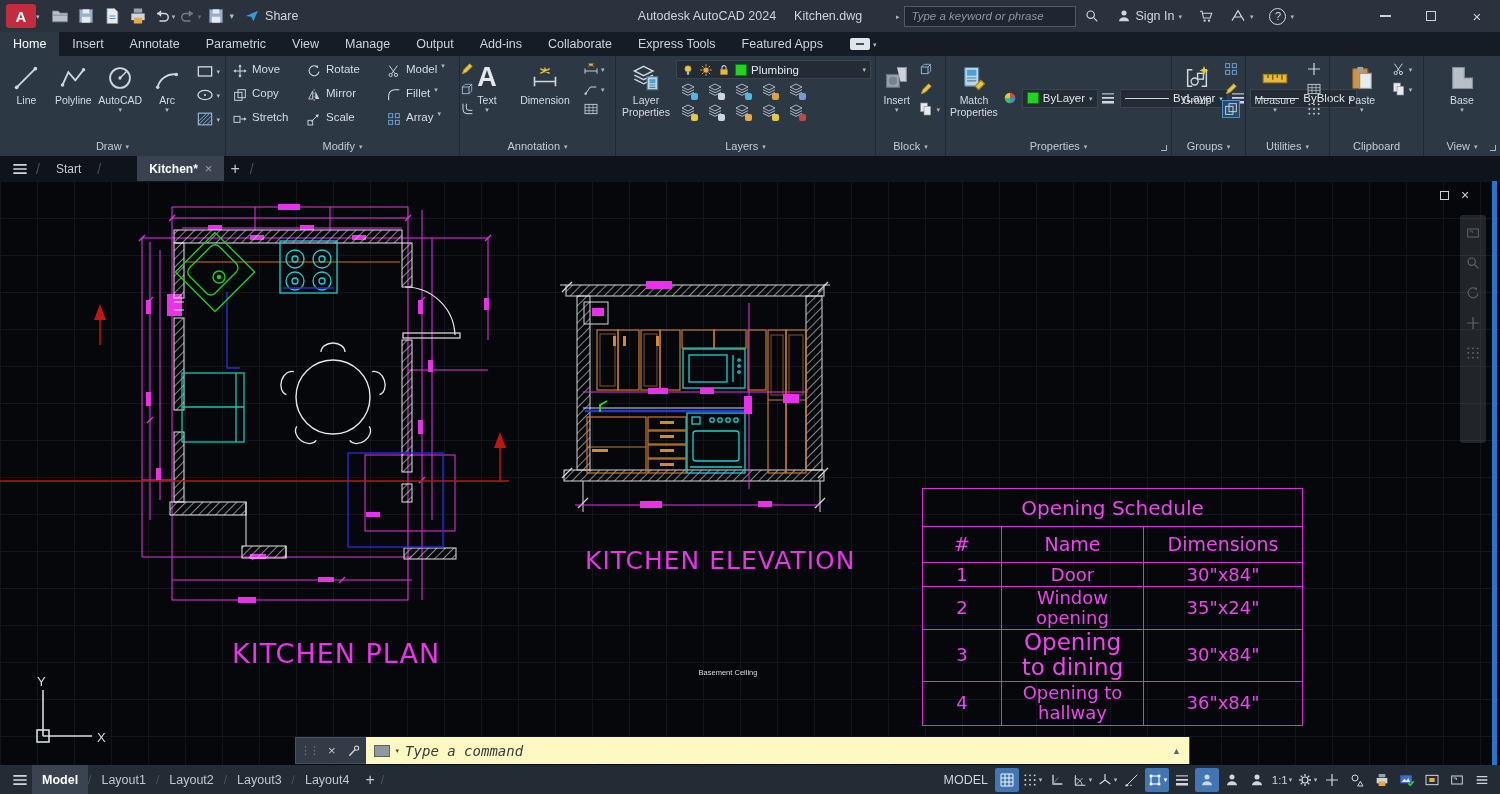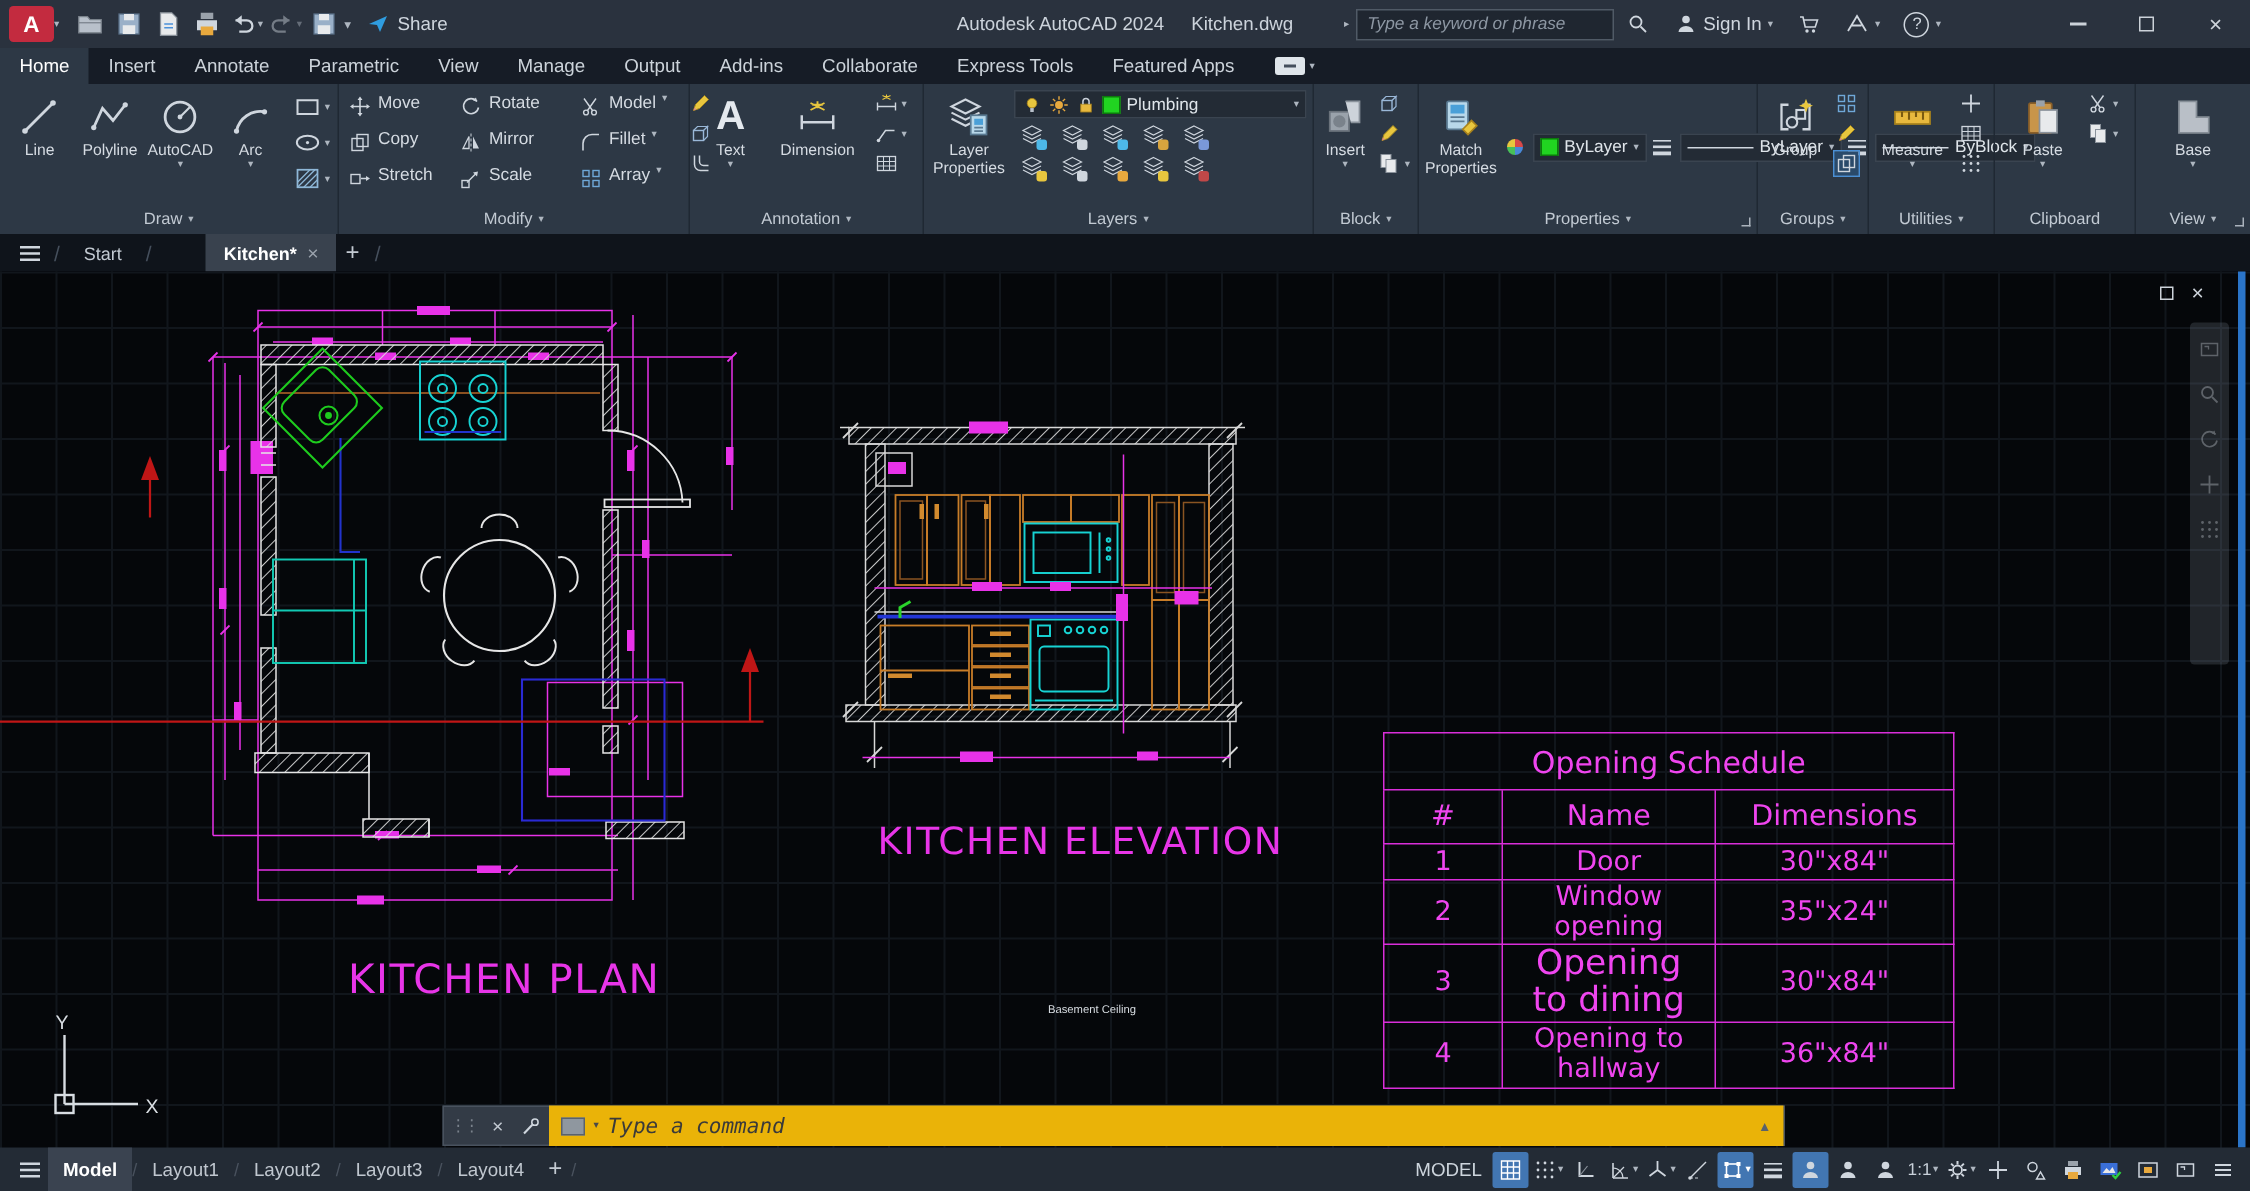--- a/index.html
+++ b/index.html
@@ -79,21 +79,21 @@
   .ucslabel { position:absolute; color:#d8dde2; font-size:13px; }
   #navbar { position:absolute; left:1460px; top:34px; width:26px; height:228px; background:rgba(120,128,140,.25); border-radius:3px; display:flex; flex-direction:column; align-items:center; gap:14px; padding-top:10px; }
   #navbar svg { opacity:.35; }
   #dwgctl { position:absolute; left:1428px; top:6px; display:flex; gap:12px; align-items:center; }
   #bluestrip { position:absolute; left:1492px; top:0; width:5px; height:584px; background:#2a74c8; }
 
   
   #cmdline { top:737px; left:295px; width:895px; height:27px; display:flex; align-items:center; background:#333b46; border:1px solid #49525e; }
   .grip { color:#7a828c; font-size:11px; letter-spacing:-2px; padding:0 4px; }
   .cmdx { color:#c3cad2; padding:0 6px; font-size:13px; }
-  #cmdfield { flex:1; height:27px; background:#eab308; display:flex; align-items:center; gap:6px; padding:0 8px; color:#2e2e2e; }
+  #cmdfield { flex:1; height:27px; background:#fef9c3; display:flex; align-items:center; gap:6px; padding:0 8px; color:#2e2e2e; }
   #cmdfield .ph { font-family:"DejaVu Sans Mono",monospace; font-style:italic; font-size:14px; color:#3a3a3a; }
   .cmdicon { width:16px; height:12px; background:#8f979f; border:1px solid #5a626b; }
   .uparr { margin-left:auto; color:#5a626b; font-size:9px; }
 
   
   #statusbar { top:765px; left:0; width:1500px; height:29px; background:#232b35; display:flex; align-items:center; }
   .stab { padding:0 10px; height:29px; display:flex; align-items:center; color:#c0c7cf; font-size:12.5px; }
   .stab.active { background:#3a4350; color:#fff; font-weight:bold; }
   .sslash { color:#49525e; }
   #sright { margin-left:auto; display:flex; align-items:center; gap:1px; padding-right:6px; }

